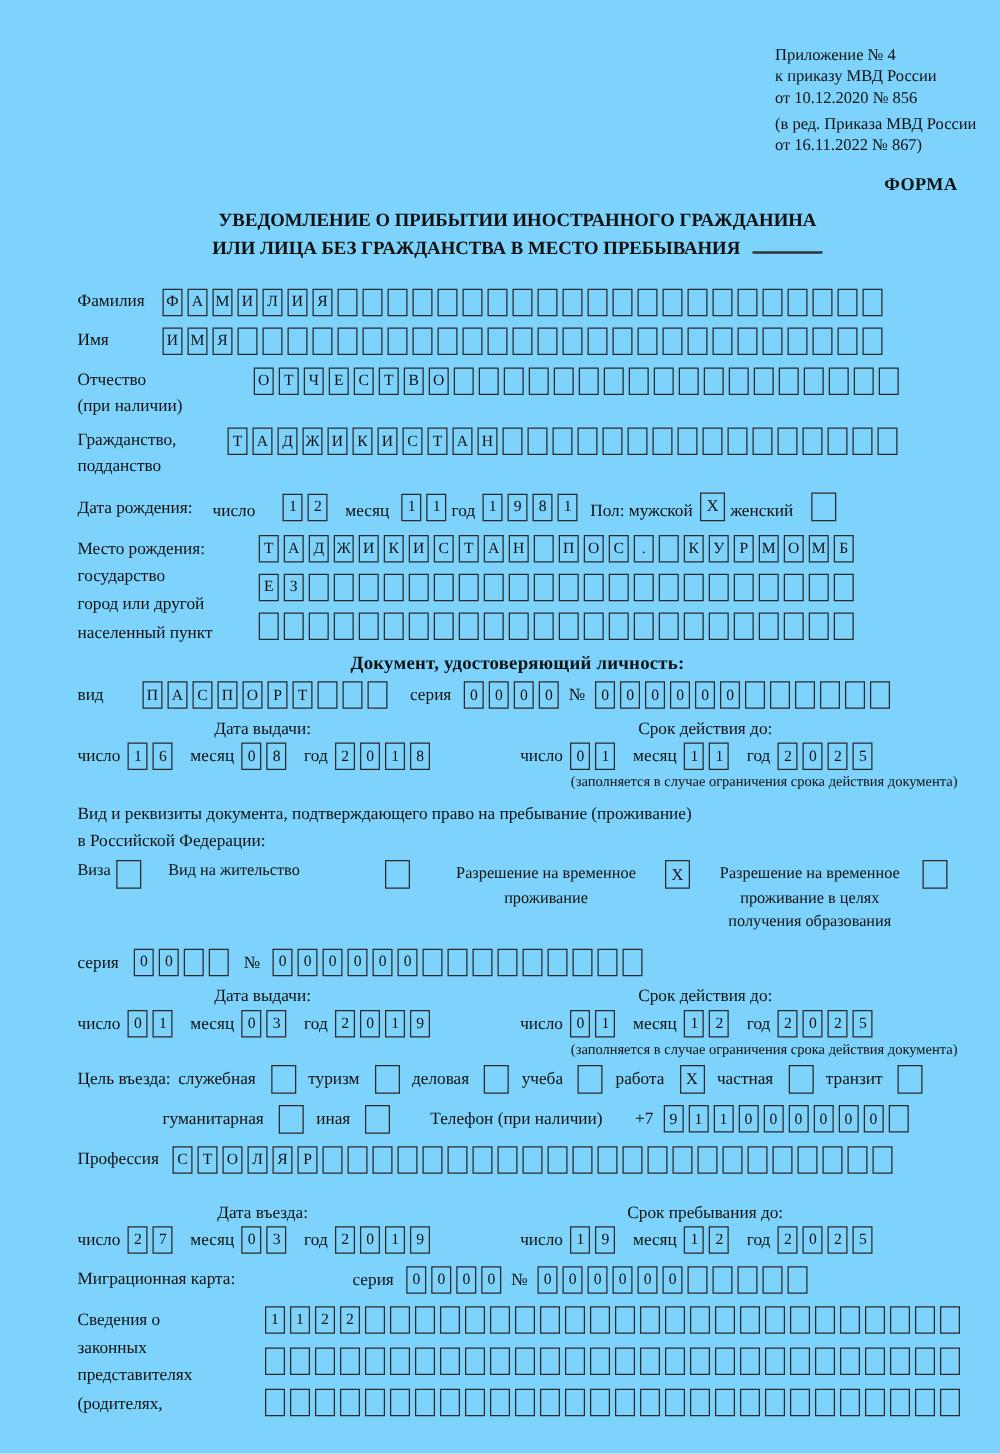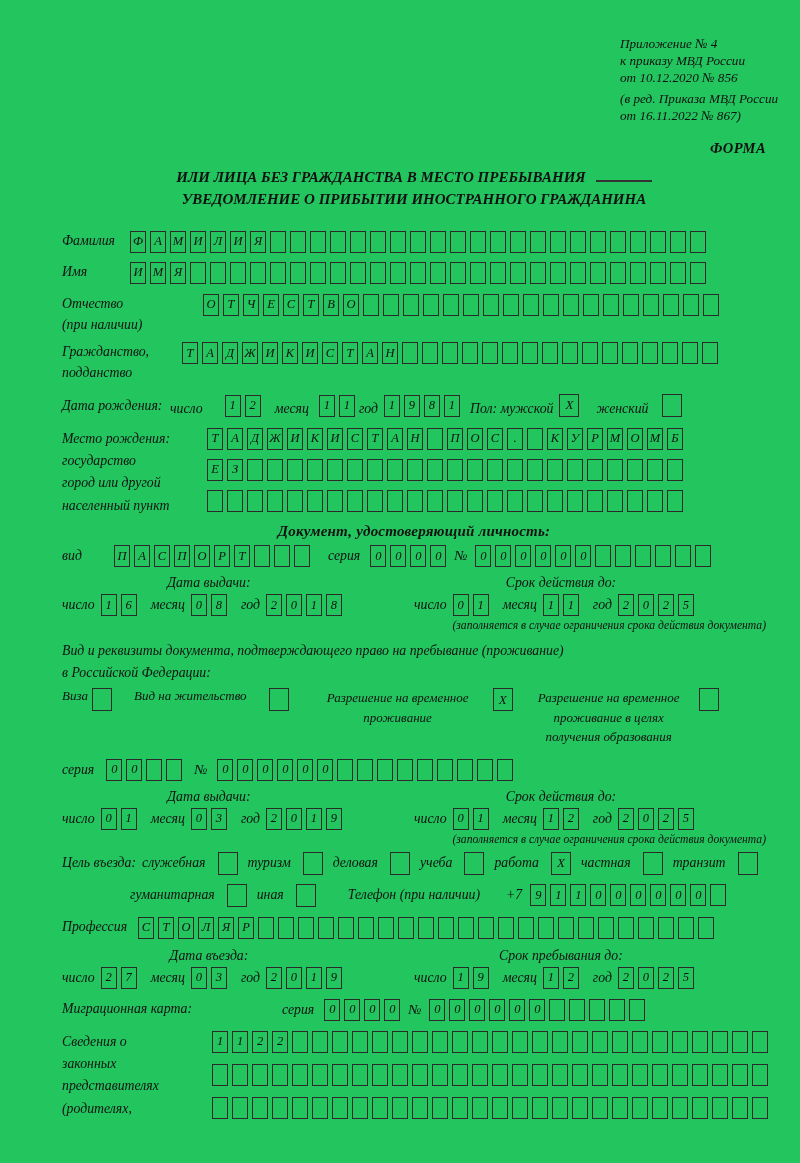--- a/index.html
+++ b/index.html
@@ -1,20 +1,20 @@
 <!DOCTYPE html>
 <html><head>
 <meta charset="utf-8">
 <style>
   html,body{margin:0;padding:0;background:#fff;}
   .page{
     width:800px;height:1163px;box-sizing:border-box;
     padding:36px 34px 0 62px;
     font-family:"Liberation Serif","DejaVu Serif",serif;
-    color:#111;background:#22c55e;position:relative;overflow:hidden;font-style:italic;
+    color:#111;background:#7dd3fc;position:relative;overflow:hidden;
   }
   .annex{margin-left:558px;width:212px;font-size:13.2px;line-height:1.28;}
   .annex .ed{margin-top:4px;}
   .form-word{text-align:right;font-weight:bold;font-size:14.5px;margin-top:16px;letter-spacing:.4px;}
   .title{{text-align:center;}text-align:center;font-weight:bold;font-size:15px;line-height:1.45;margin-top:10px;}
   .blank-line{display:inline-block;width:56px;border-bottom:2px solid #333;height:12px;margin-left:10px;}
   .sec-head{text-align:center;font-weight:bold;font-size:13.6px;margin-top:26px;letter-spacing:.2px;}
   .frow{display:flex;align-items:flex-start;}
   .flabel{font-size:13.8px;line-height:1.5;flex-shrink:0;}
   .cells{display:flex;}
@@ -45,22 +45,22 @@
     <div>Приложение № 4</div>
     <div>к приказу МВД России</div>
     <div>от 10.12.2020 № 856</div>
     <div class="ed">(в ред. Приказа МВД России</div>
     <div>от 16.11.2022 № 867)</div>
   </div>
 
   <div class="form-word">ФОРМА</div>
 
   <div class="title">
+    <div>УВЕДОМЛЕНИЕ О ПРИБЫТИИ ИНОСТРАННОГО ГРАЖДАНИНА</div>
     <div><span>ИЛИ ЛИЦА БЕЗ ГРАЖДАНСТВА В МЕСТО ПРЕБЫВАНИЯ</span><span class="blank-line"></span></div>
-    <div>УВЕДОМЛЕНИЕ О ПРИБЫТИИ ИНОСТРАННОГО ГРАЖДАНИНА</div>
   </div>
 
 
   <div class="frow" style="margin-top:20px;">
     <div class="flabel" style="width:68px;">Фамилия</div>
     <div class="cells">
         <span class="cell">Ф</span>
         <span class="cell">А</span>
         <span class="cell">М</span>
         <span class="cell">И</span>
@@ -212,21 +212,21 @@
       </div>
     <span class="inl" style="margin-right:6px;">год</span>
     <div class="cells">
         <span class="cell">1</span>
         <span class="cell">9</span>
         <span class="cell">8</span>
         <span class="cell">1</span>
       </div>
     <span class="inl" style="margin-left:6px;margin-right:6px;">Пол: мужской</span>
     <span class="cbox">X</span>
-    <span class="inl" style="margin-left:17px;margin-right:14px;">женский</span>
+    <span class="inl" style="margin-left:4px;margin-right:14px;">женский</span>
     <span class="cbox"></span>
   </div>
 
   <div class="frow" style="margin-top:11px;">
     <div class="flabel" style="width:145px;line-height:1.62;">
       <div>Место рождения:</div>
       <div>государство</div>
       <div>город или другой</div>
       <div>населенный пункт</div>
     </div>
@@ -401,21 +401,21 @@
   <div class="note-r">(заполняется в случае ограничения срока действия документа)</div>
 
   <div class="para" style="margin-top:8px;">Вид и реквизиты документа, подтверждающего право на пребывание (проживание)</div>
   <div class="para">в Российской Федерации:</div>
 
   <div class="frow" style="margin-top:4px;">
     <div class="opt">
       <span class="opt-lab">Виза</span>
       <span class="cbox" style="margin-left:4px;"></span>
     </div>
-    <div class="opt" style="margin-left:22px;">
+    <div class="opt" style="margin-left:22px;gap:46px;">
       <span class="opt-lab">Вид на жительство</span>
       <span class="cbox" style="margin-left:22px;"></span>
     </div>
     <div class="opt" style="margin-left:24px;">
       <span class="opt-lab ctr" style="width:170px;">Разрешение на временное проживание</span>
       <span class="cbox" style="margin-left:10px;">X</span>
     </div>
     <div class="opt" style="margin-left:16px;">
       <span class="opt-lab ctr" style="width:160px;">Разрешение на временное проживание в целях получения образования</span>
       <span class="cbox" style="margin-left:10px;"></span>
@@ -583,21 +583,21 @@
         <span class="cell"></span>
         <span class="cell"></span>
         <span class="cell"></span>
         <span class="cell"></span>
         <span class="cell"></span>
         <span class="cell"></span>
         <span class="cell"></span>
       </div>
   </div>
 
-  <div class="frow" style="margin-top:9px;">
+  <div class="frow" style="margin-top:23px;">
     <div class="dg">
         <div class="dg-head">Дата въезда:</div>
         <div class="dg-cells">
           <span class="dg-lab">число</span>
           <span class="cells">
             <span class="cell">2</span>
             <span class="cell">7</span>
           </span>
           <span class="dg-lab">месяц</span>
           <span class="cells">

